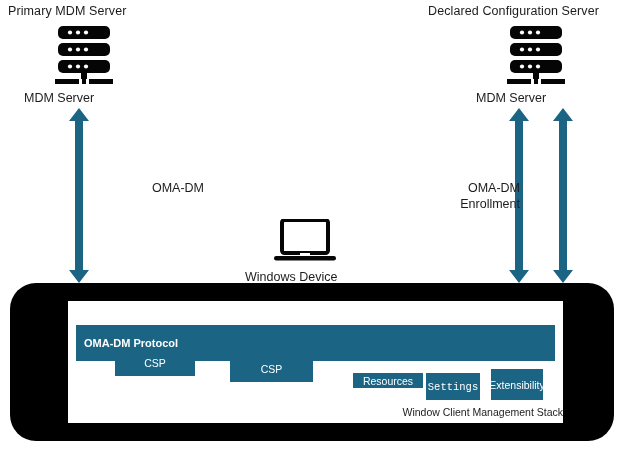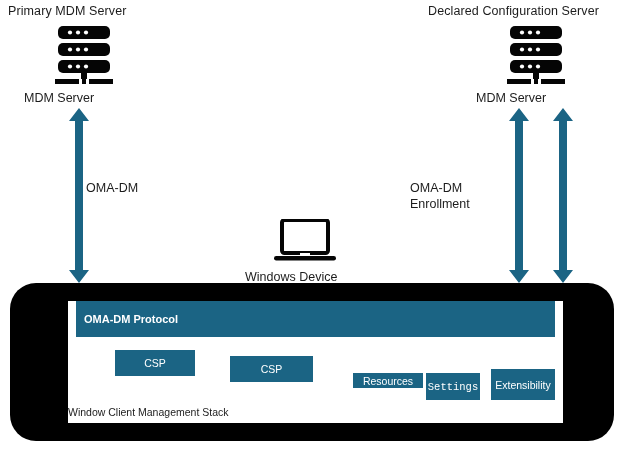--- a/index.html
+++ b/index.html
@@ -27,21 +27,21 @@
     letter-spacing: 0.1px;
   }
   .node-caption {
     font-size: 12.5px;
     color: #1c1c1c;
     white-space: nowrap;
   }
   .flow-label {
     font-size: 12.5px;
     color: #1c1c1c;
-    text-align: left;
+    text-align: right;
     line-height: 16px;
     white-space: nowrap;
   }
 
   
   .server-icon { width: 64px; height: 62px; }
 
   
   .laptop-icon { width: 62px; height: 44px; }
 
@@ -71,21 +71,21 @@
   .tealbox.left-align {
     justify-content: flex-start;
     padding-left: 12px;
     font-weight: bold;
     font-size: 11px;
   }
   .stack-caption {
     position: absolute;
     font-size: 10.5px;
     color: #1c1c1c;
-    text-align: left;
+    text-align: right;
     width: 100%;
     white-space: nowrap;
   }
 </style>
 </head>
 <body>
 
 <div id="canvas">
 
   <div class="abs top-label" style="left:8px; top:4px;">Primary MDM Server</div>
@@ -172,30 +172,30 @@
       <rect x="26" y="34" width="10" height="3" fill="#ffffff"></rect>
     </svg>
   </div>
 
   <div class="abs node-caption" style="left:245px; top:264px; width:120px;margin-top:6px;">Windows  Device</div>
 
   <div class="abs stack-shell" style="left:10px; top:283px; width:604px; height:158px;">
 
     <div class="stack-inner" style="left:58px; top:18px; width:495px; height:122px;">
 
-      <div class="tealbox left-align" style="left:8px; top:0; width:479px; height:36px;padding-left:8px;">OMA-DM Protocol</div>
+      <div class="tealbox left-align" style="left:8px; top:24px; width:479px; height:36px;padding-left:8px;">OMA-DM Protocol</div>
 
       <div class="tealbox" style="left:47px; top:49px; width:80px; height:26px;">CSP</div>
 
       <div class="tealbox" style="left:162px; top:55px; width:83px; height:26px;">CSP</div>
 
 
       <div class="tealbox" style="left:285px; top:72px; width:70px; height:15px;">Resources</div>
 
       <div class="tealbox" style="left:358px; top:72px; width:54px; height:27px;font-family:Liberation Mono, monospace;">Settings</div>
 
-      <div class="tealbox" style="left:423px; top:68px; width:64px; height:31px;">Extensibility</div>
+      <div class="tealbox" style="left:423px; top:68px; width:52px; height:31px;">Extensibility</div>
 
       <div class="stack-caption" style="left:0; top:105px;">Window Client Management Stack</div>
     </div>
   </div>
 
 </div>
 
 </body></html>

